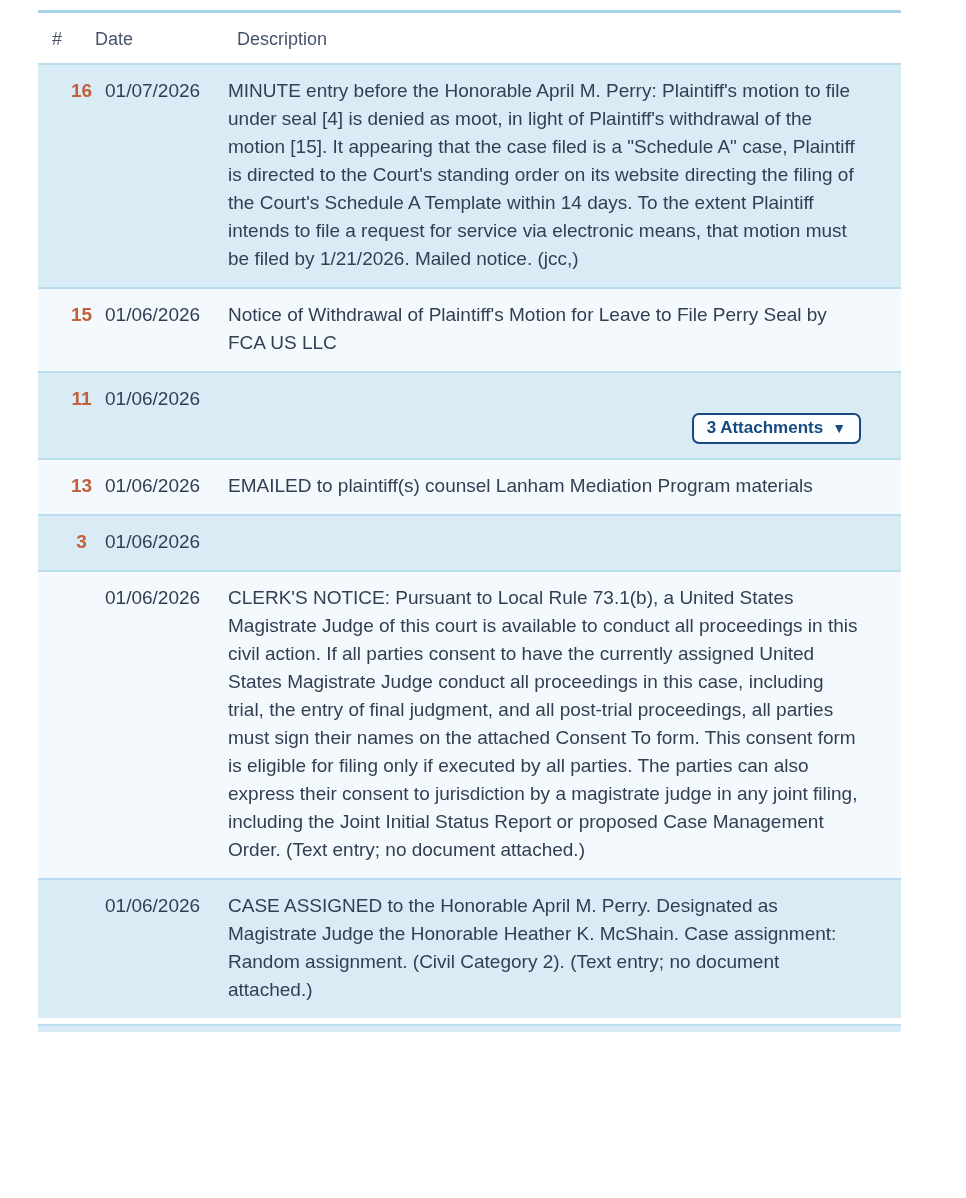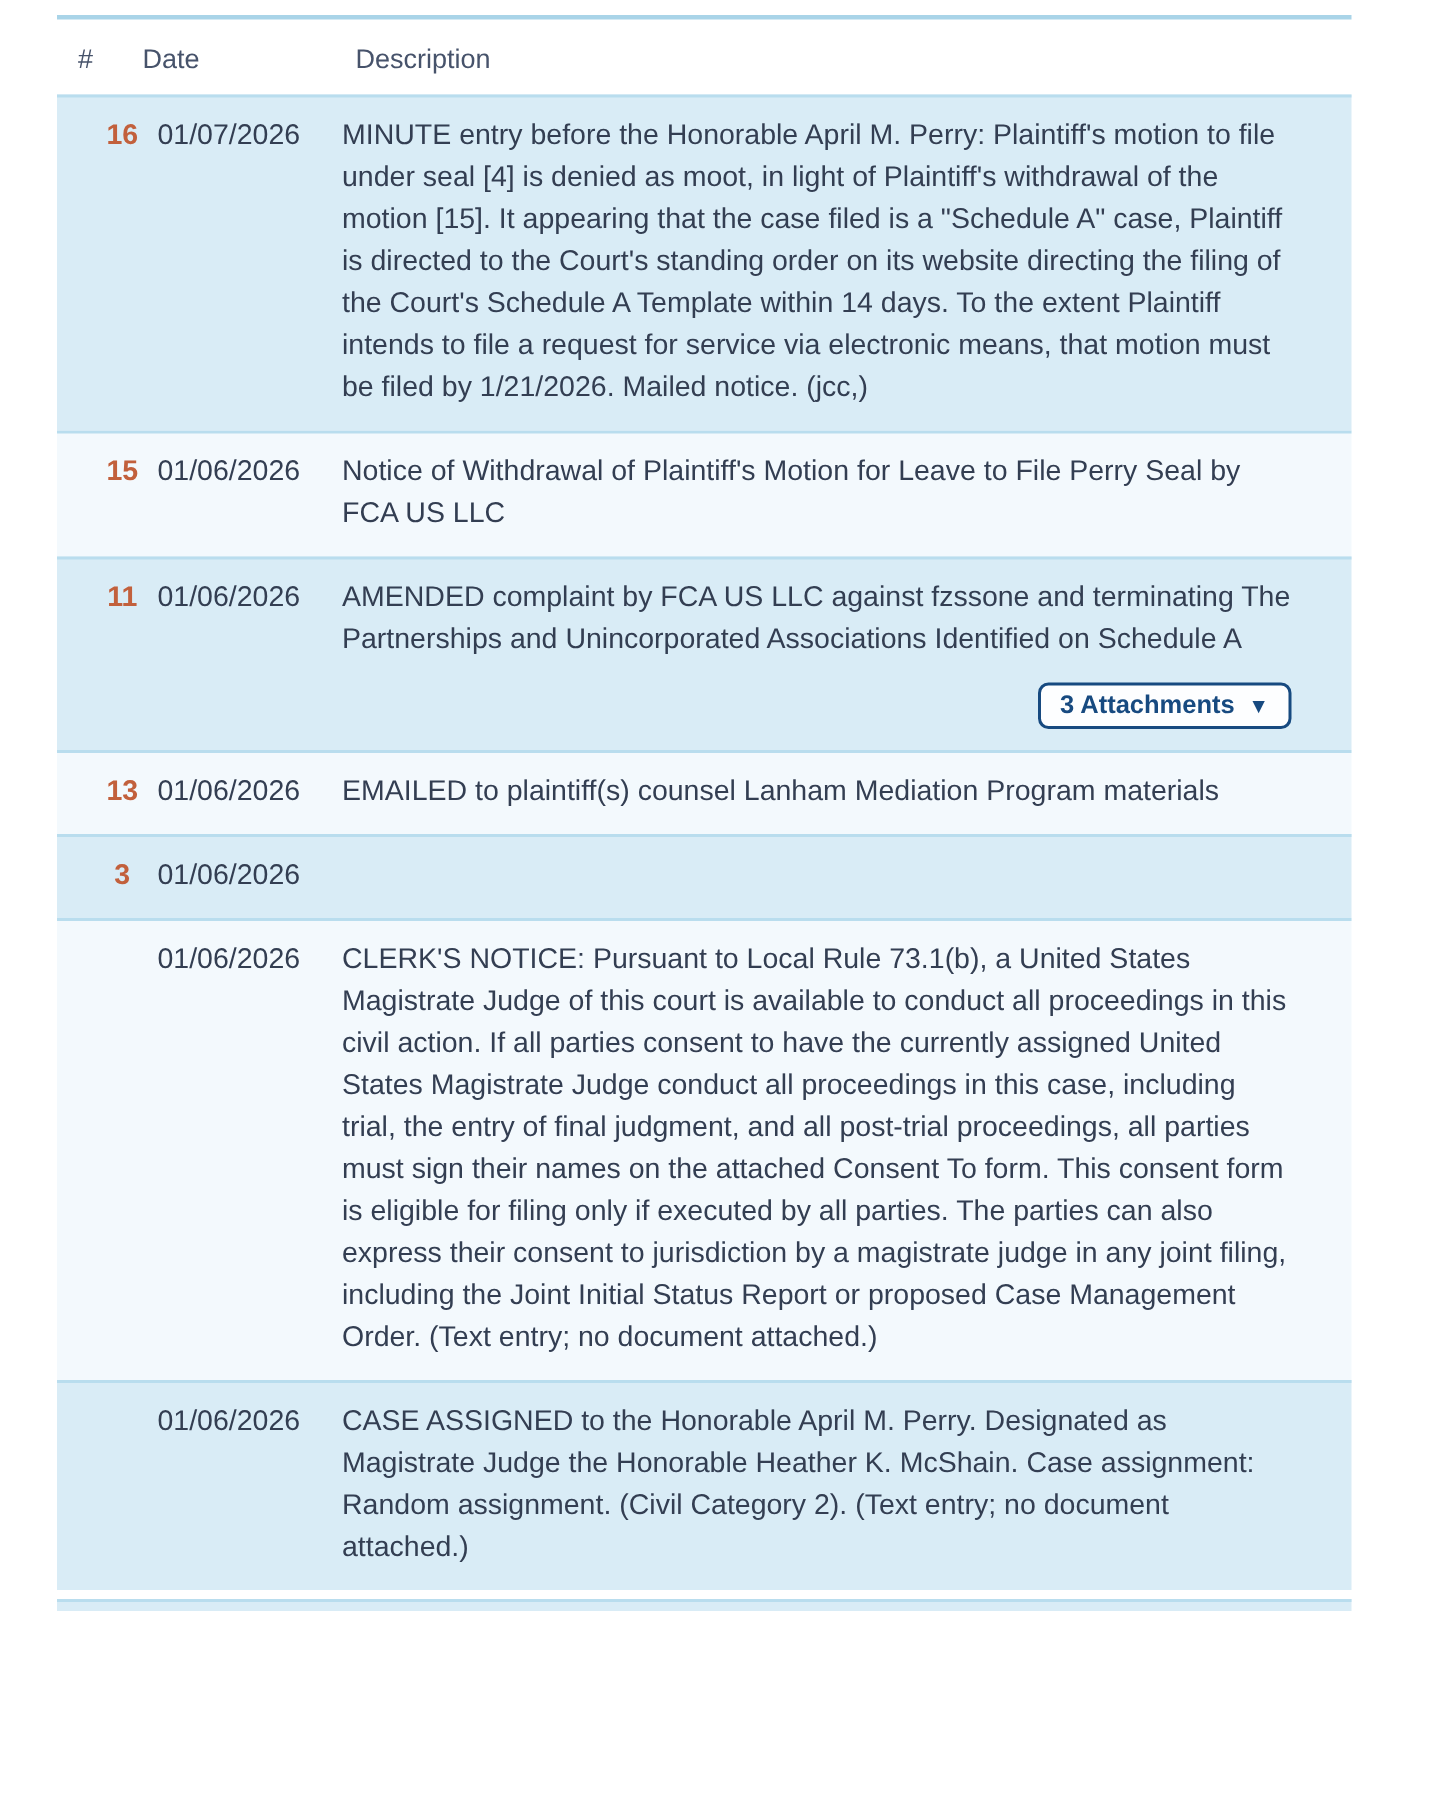--- a/index.html
+++ b/index.html
@@ -37,21 +37,21 @@
   .cell.num {
     padding-left: 20px;
     font-weight: bold;
     color: var(--entry-number, #c2603c);
     text-align: center;
   }
   .cell.desc { padding-right: 40px; }
   .attach-wrap {
     display: flex;
     justify-content: flex-end;
-    margin-top: 14px;
+    margin-top: 28px;
   }
   .attach-btn {
     display: inline-flex;
     align-items: center;
     gap: 9px;
     background: #fdfeff;
     border: 2px solid var(--button-navy, #174a80);
     border-radius: 7px;
     color: var(--button-navy, #174a80);
     font-family: "Liberation Sans", sans-serif;
@@ -95,21 +95,20 @@
       <div class="cell date">01/06/2026</div>
       <div class="cell desc">
         <div class="desc-text">Notice of Withdrawal of Plaintiff's Motion for Leave to File Perry Seal by FCA US LLC</div>
       </div>
     </div>
 
     <div class="row">
       <div class="cell num">11</div>
       <div class="cell date">01/06/2026</div>
       <div class="cell desc">
-        <div class="desc-text">AMENDED complaint by FCA US LLC against fzssone and terminating The Partnerships and Unincorporated Associations Identified on Schedule A</div>
         <div class="attach-wrap">
           <button class="attach-btn">
             <span>3 Attachments</span>
             <span class="caret">▼</span>
           </button>
         </div>
       </div>
     </div>
 
     <div class="row">

